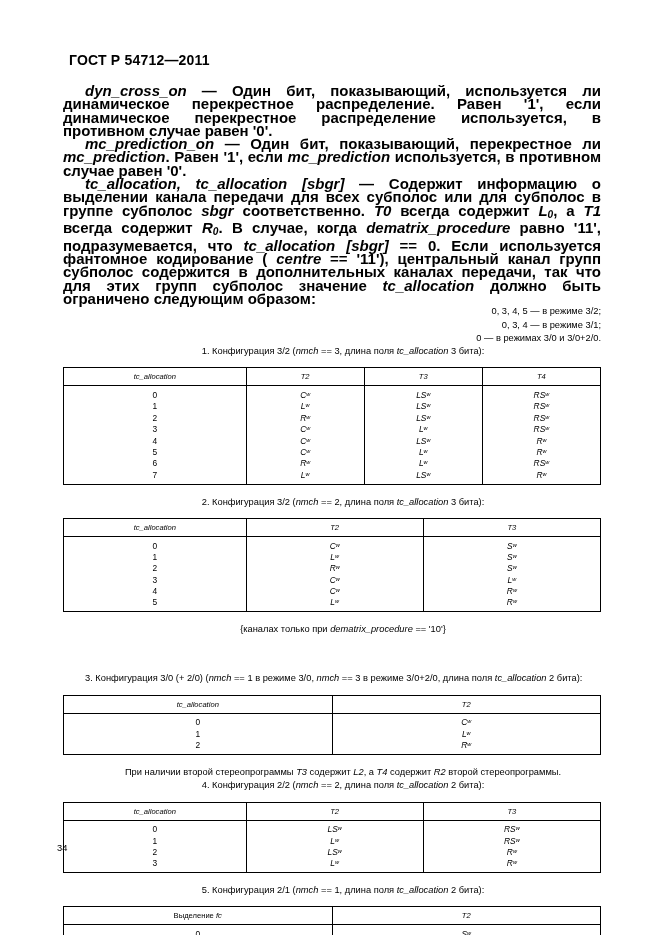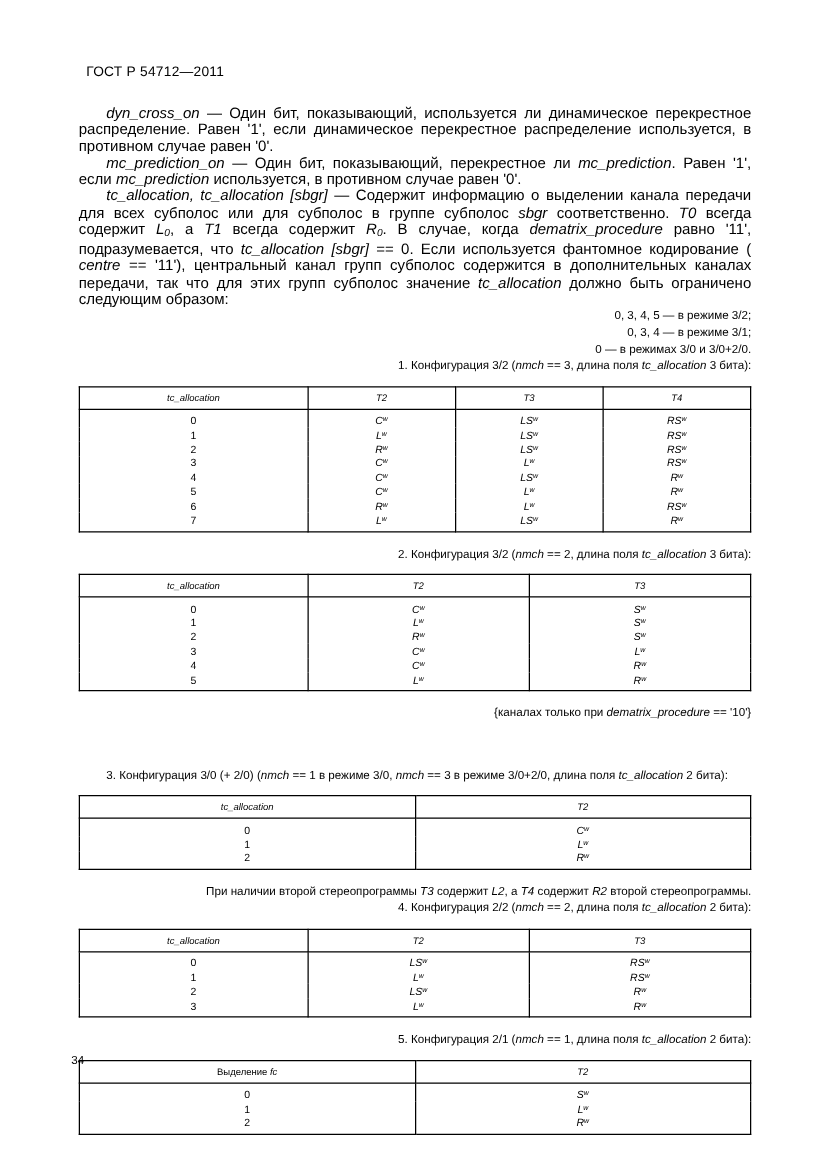--- a/index.html
+++ b/index.html
@@ -15,52 +15,53 @@
     position: relative;
     width: 661px;
     height: 935px;
     background: #ffffff;
     overflow: hidden;
   }
   .header {
     position: absolute;
     left: 57px;
     top: 52px;
-    font-size: 11px;
-    font-weight: normal;
+    font-size: 14px;
+    font-weight: bold;
     letter-spacing: 0.2px;
     padding-left: 12px;
   }
   .content {
     position: absolute;
     left: 63px;
     top: 84px;
     width: 538px;
   }
   p.para {
     margin: 0;
-    font-size: 12px;
+    font-size: 15px;
     line-height: 13.3px;
     text-align: justify;
     text-indent: 22px;
     hyphens: none;
+    font-weight: bold;
   }
   p.list {
     margin: 0;
     font-size: 9.3px;
     line-height: 13.3px;
     text-indent: 22px;
     text-align: right;
   }
   p.cfg {
     margin: 0;
     font-size: 9.3px;
     line-height: 13.3px;
     text-indent: 22px;
-    text-align: right;
+    text-align: center;
   }
   p.cfg.wrap { text-align: justify; margin-top: 36px; }
   i { font-style: italic; }
   sub { font-size: 0.68em; vertical-align: -0.22em; }
   sup { font-size: 0.66em; vertical-align: 0.42em; }
 
   table.gost {
     border-collapse: collapse;
     width: 538px;
     table-layout: fixed;

